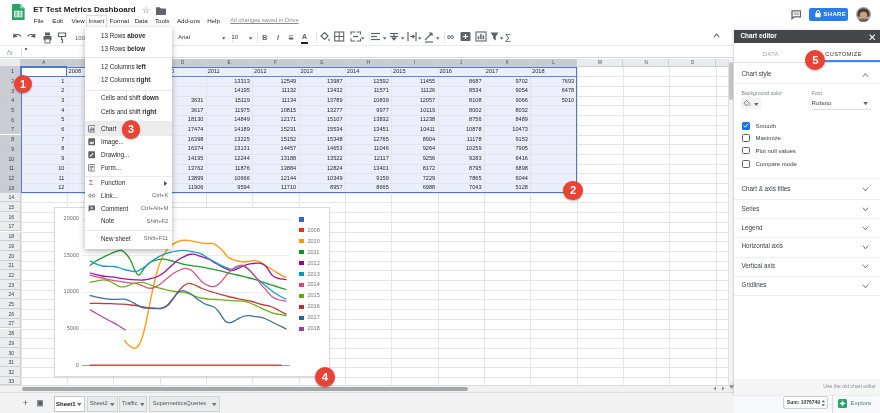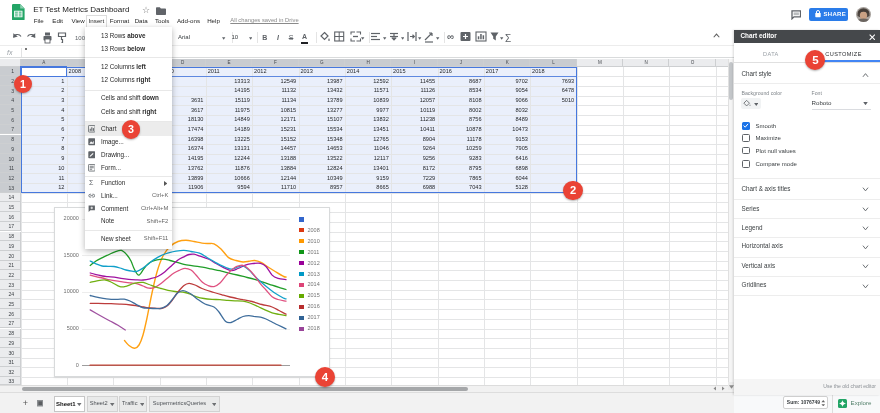--- a/index.html
+++ b/index.html
@@ -280,21 +280,21 @@
     <div style="position:absolute;left:20.0px;top:66.1px;width:47.4px;height:10.7px;border:1.5px solid #4678de;box-sizing:border-box;"></div>
     <div style="position:absolute;left:0.0px;top:0.0px;width:880.0px;height:58.7px;background:#fff;z-index:2;"></div>
     <svg style="position:absolute;left:12px;top:3.5px;z-index:3" width="13" height="16.5" viewBox="0 0 13 16.5">
 <path d="M1.2 0 H8.2 L12.6 4.4 V15.2 a1.2 1.2 0 0 1 -1.2 1.2 H1.2 A1.2 1.2 0 0 1 0 15.2 V1.2 A1.2 1.2 0 0 1 1.2 0 Z" fill="#23a566"></path>
 <path d="M8.2 0 L12.6 4.4 H8.2 Z" fill="#8ed1b1"></path>
 <rect x="2.6" y="7.2" width="7.4" height="5.6" fill="none" stroke="#fff" stroke-width="0.9"></rect>
 <line x1="2.6" y1="9.1" x2="10" y2="9.1" stroke="#fff" stroke-width="0.9"></line>
 <line x1="2.6" y1="11" x2="10" y2="11" stroke="#fff" stroke-width="0.9"></line>
 <line x1="6.3" y1="7.2" x2="6.3" y2="12.8" stroke="#fff" stroke-width="0.9"></line>
 </svg>
-    <div style="position:absolute;top:5.0px;font-size:8px;line-height:10px;height:10px;color:#1a1a1a;font-weight:400;white-space:nowrap;left:33.2px;z-index:3;">ET Test Metrics Dashboard</div>
+    <div style="position:absolute;top:5.0px;font-size:8px;line-height:10px;height:10px;color:#1a1a1a;font-weight:700;white-space:nowrap;left:33.2px;z-index:3;">ET Test Metrics Dashboard</div>
     <div style="position:absolute;top:5.0px;font-size:9px;line-height:11px;height:11px;color:#777;font-weight:400;white-space:nowrap;left:140.0px;width:12px;text-align:center;z-index:3;">☆</div>
     <svg style="position:absolute;left:155.5px;top:6.8px;z-index:3" width="10" height="8" viewBox="0 0 10 8">
       <path d="M0 1 a0.8 0.8 0 0 1 0.8-0.8 H3.8 L4.9 1.4 H9.2 a0.8 0.8 0 0 1 0.8 0.8 V7.2 a0.8 0.8 0 0 1 -0.8 0.8 H0.8 A0.8 0.8 0 0 1 0 7.2 Z" fill="#616469"></path>
     </svg>
     <div style="position:absolute;left:85.9px;top:15.2px;width:20.7px;height:12.3px;background:#fff;border:1px solid #dcdcdc;border-bottom:none;box-sizing:border-box;z-index:3;"></div>
     <div style="position:absolute;top:17.2px;font-size:6.2px;line-height:8.2px;height:8.2px;color:#1f1f1f;font-weight:400;white-space:nowrap;left:18.7px;width:40px;text-align:center;z-index:4;">File</div>
     <div style="position:absolute;top:17.2px;font-size:6.2px;line-height:8.2px;height:8.2px;color:#1f1f1f;font-weight:400;white-space:nowrap;left:37.6px;width:40px;text-align:center;z-index:4;">Edit</div>
     <div style="position:absolute;top:17.2px;font-size:6.2px;line-height:8.2px;height:8.2px;color:#1f1f1f;font-weight:400;white-space:nowrap;left:58.1px;width:40px;text-align:center;z-index:4;">View</div>
     <div style="position:absolute;top:17.2px;font-size:6.2px;line-height:8.2px;height:8.2px;color:#1f1f1f;font-weight:400;white-space:nowrap;left:76.4px;width:40px;text-align:center;z-index:4;">Insert</div>
     <div style="position:absolute;top:17.2px;font-size:6.2px;line-height:8.2px;height:8.2px;color:#1f1f1f;font-weight:400;white-space:nowrap;left:99.5px;width:40px;text-align:center;z-index:4;">Format</div>

